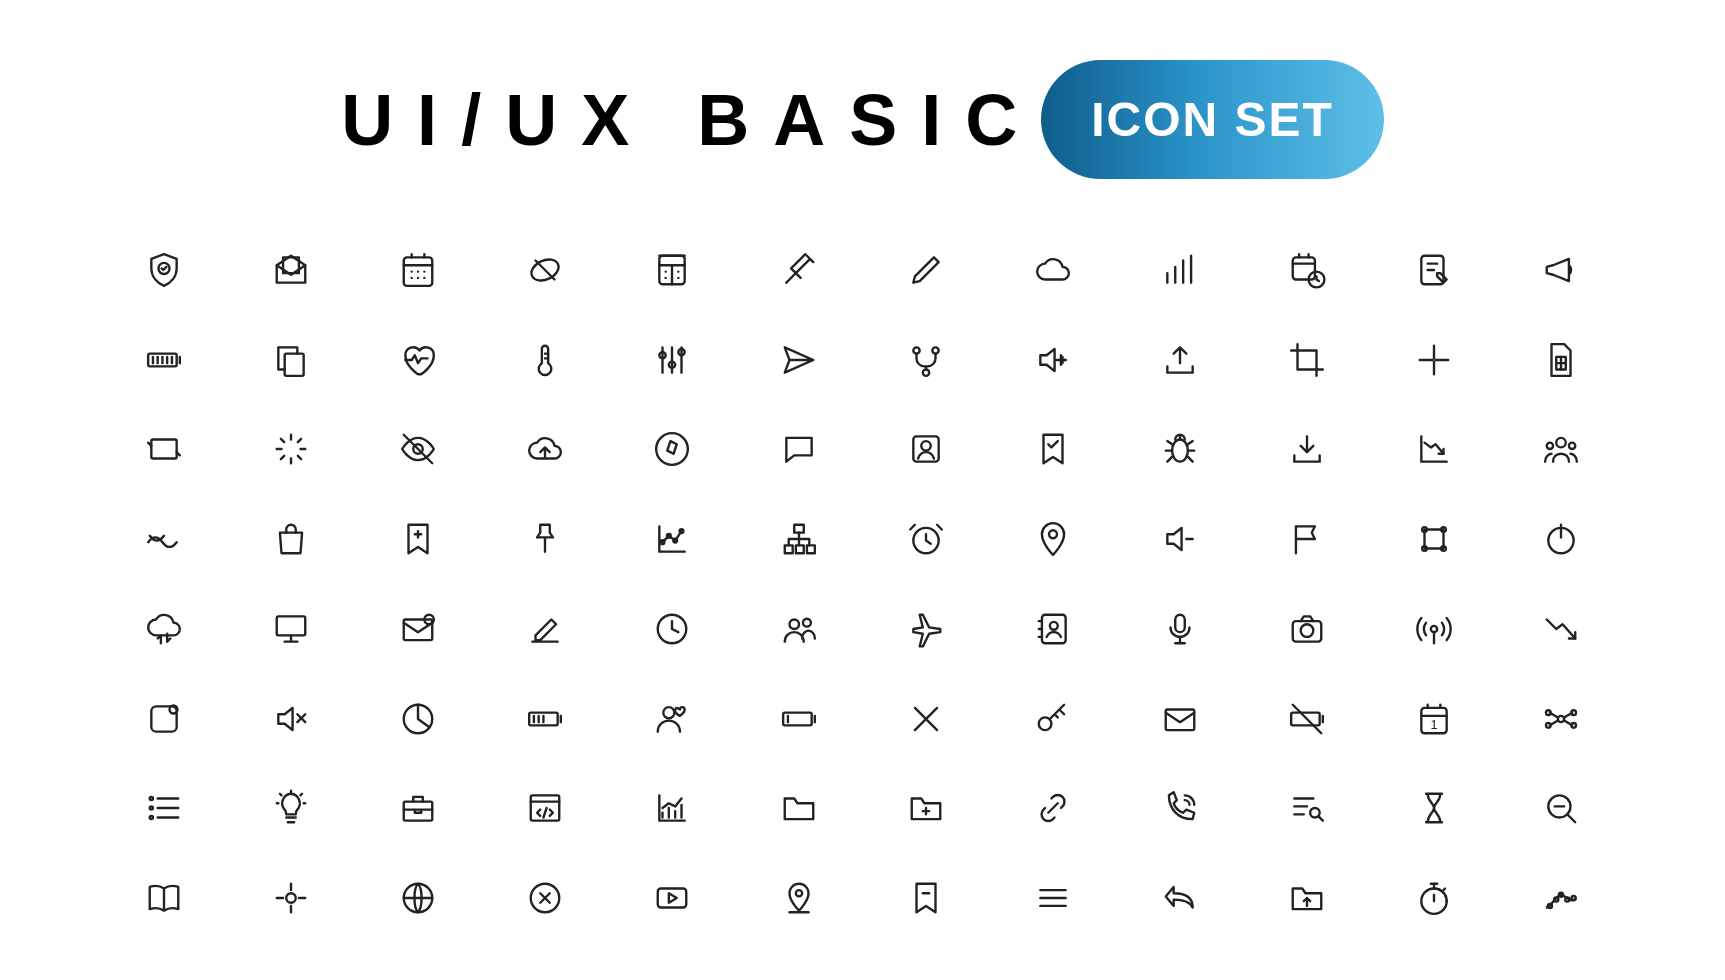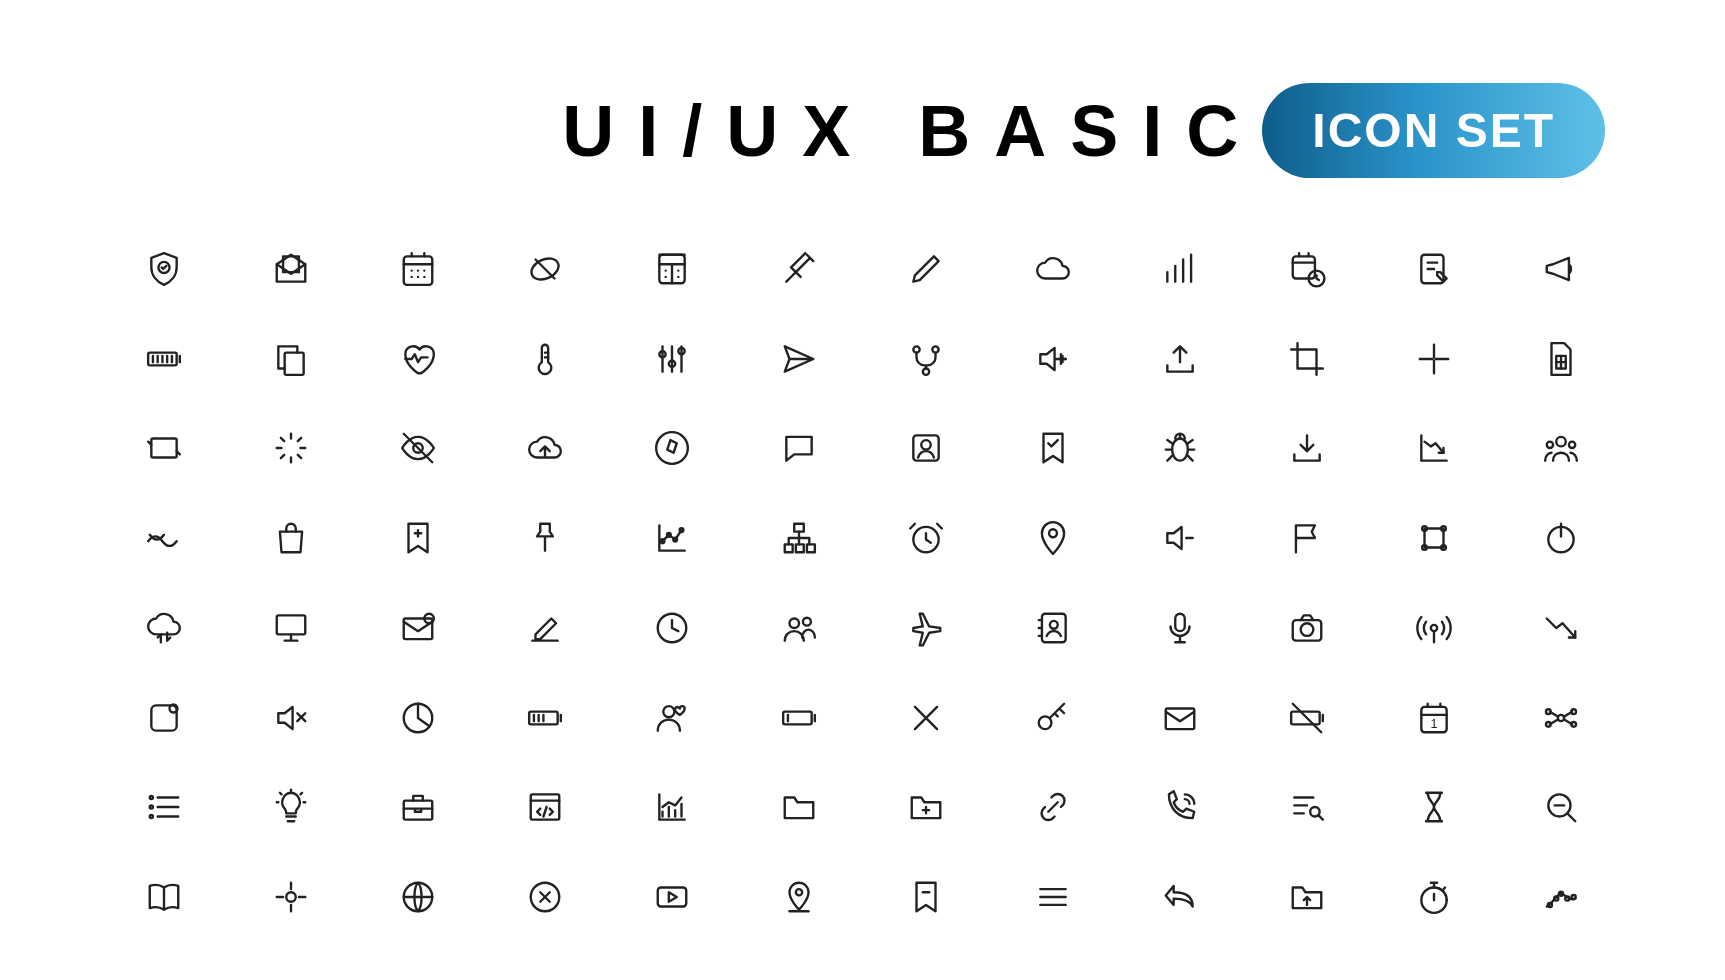--- a/index.html
+++ b/index.html
@@ -7,38 +7,37 @@
     width: 1725px;
     height: 980px;
     background: #fff;
     font-family: Arial, Helvetica, sans-serif;
     position: relative;
     overflow: hidden;
   }
   .header {
     display: flex;
     align-items: center;
-    justify-content: flex-end;
+    justify-content: center;
     padding: 60px 120px 30px 120px;
-    margin-top: 23px;
   }
   .title {
     font-size: 72px;
     font-weight: 900;
     letter-spacing: 24px;
     color: #000;
     white-space: nowrap;
   }
   .badge {
     background: linear-gradient(90deg, #0e5d8a 0%, #2a93c9 45%, #5ec0e8 100%);
     color: #fff;
     font-size: 48px;
     font-weight: 800;
     letter-spacing: 2px;
-    padding: 20px 50px;
+    padding: 32px 50px;
     border-radius: 60px;
     white-space: nowrap;
   }
   .grid {
     display: grid;
     grid-template-columns: repeat(12, 1fr);
     grid-template-rows: repeat(8, 1fr);
     gap: 28px 40px;
     padding: 30px 120px 60px 120px;
     height: 780px;

